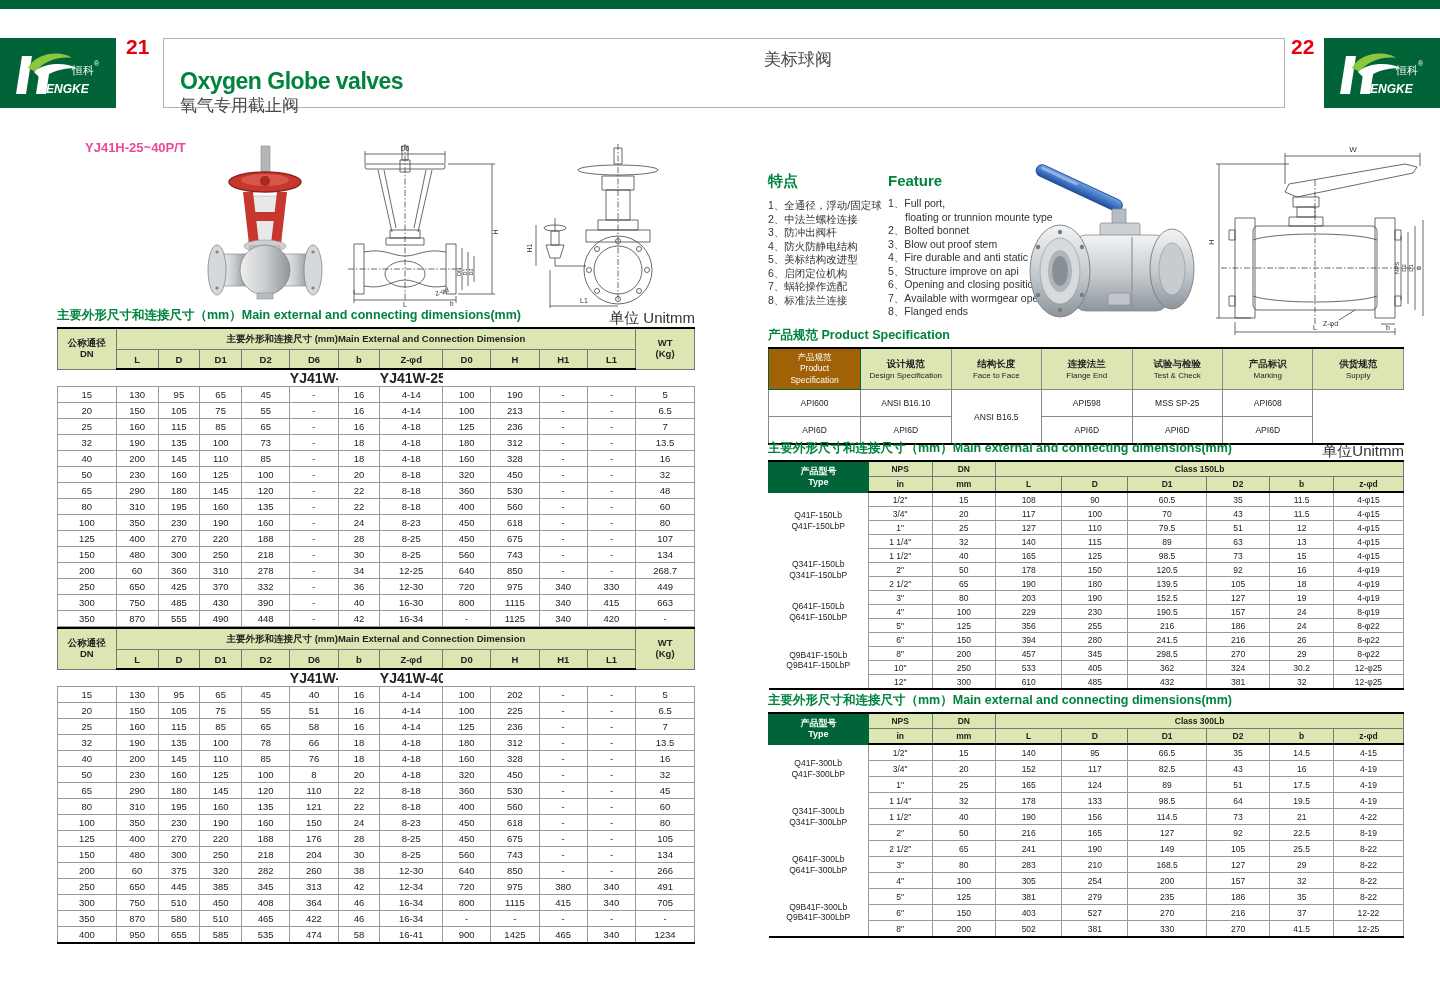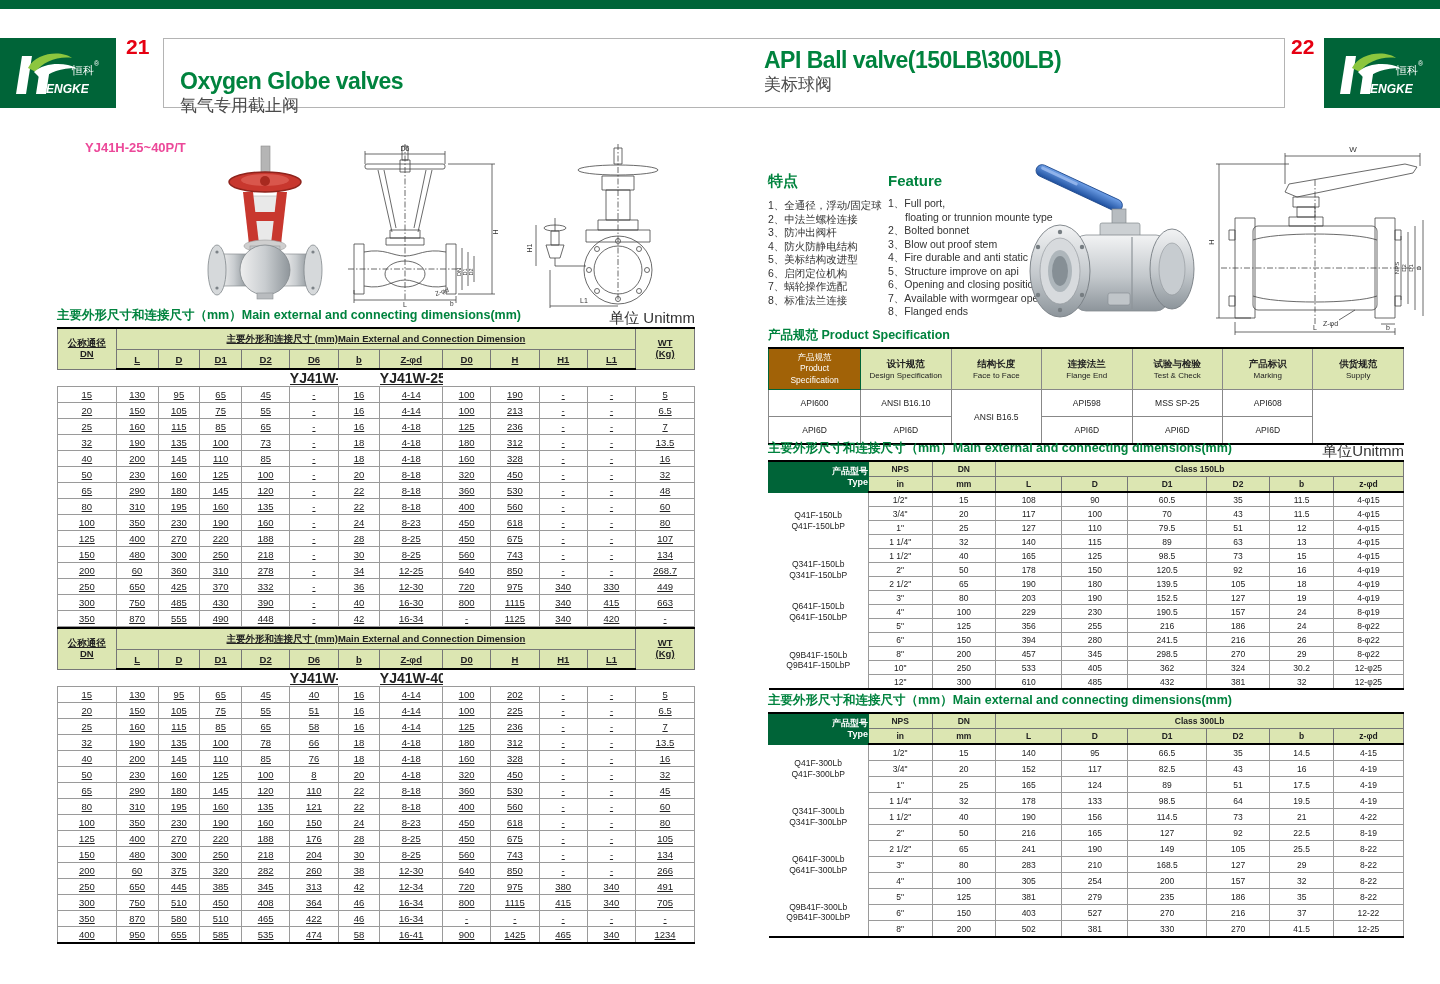--- a/index.html
+++ b/index.html
@@ -13,36 +13,36 @@
   .title-box{left:163px;top:38px;width:1122px;height:70px;border:1px solid #b4b4b4;background:#fff;box-sizing:border-box;}
   .title-group{position:absolute;top:9px;}
   .title-en{font-size:23px;font-weight:bold;color:#00833E;letter-spacing:-0.5px;line-height:1.1;}
   .title-cn{font-size:17px;color:#4a4a4a;margin-top:3px;line-height:1.1;}
   .model-tag{font-size:13px;font-weight:bold;color:#ec4899;}
   .sec-title{font-size:12.5px;font-weight:bold;color:#00833E;}
   .unit-lab{font-size:15px;color:#333;margin-left:9px;}
 
   
   .ltable{width:100%;border-collapse:collapse;table-layout:fixed;font-size:9.5px;color:#222;
-          border-top:2.5px solid #000;border-bottom:2.5px solid #000;text-decoration:underline;}
+          border-top:2.5px solid #000;border-bottom:2.5px solid #000;}
   .ltable th,.ltable td{text-align:center;vertical-align:middle;padding:0;overflow:hidden;white-space:nowrap;}
   .ltable thead th{background:#DCE6B2;border:1px solid #777;font-weight:bold;}
   .ltable .h1 th{height:20px;font-size:9.5px;}
   .ltable .h2 th{height:18px;border-bottom:2.5px solid #000;}
   .ltable .dncell,.ltable .wtcell{font-size:9px;line-height:1.15;}
   .ltable tbody td{border:1px solid #9a9a9a;height:15px;}
   .ltable .model-row td{border:none;border-bottom:1px solid #9a9a9a;height:16px;font-weight:bold;font-size:14px;background:#fff;}
 
   
   .rtable{width:100%;border-collapse:collapse;table-layout:fixed;font-size:8.5px;color:#222;
           border-top:2px solid #000;border-bottom:2.5px solid #000;}
   .rtable th,.rtable td{text-align:center;vertical-align:middle;padding:0;overflow:hidden;white-space:nowrap;}
   .rtable thead th{background:#DCE6B2;border:1px solid #777;font-weight:bold;height:14px;}
   .rtable .h2 th{border-bottom:2px solid #000;}
-  .rtable .typecell{background:#006438;color:#fff;font-size:9px;line-height:1.2;border:1px solid #006438;text-align:right;}
+  .rtable .typecell{background:#006438;color:#fff;font-size:9px;line-height:1.2;border:1px solid #006438;}
   .rtable tbody td{border:1px solid #9a9a9a;}
   .lb150 tbody td{height:13px;}
   .lb300 tbody td{height:15px;}
   .rtable td.type-cell{border:none;border-right:1px solid #9a9a9a;font-size:8.5px;line-height:1.25;background:#fff;}
 
   
   .spec-table{width:100%;border-collapse:collapse;table-layout:fixed;font-size:8.5px;
               border-top:2px solid #000;border-bottom:2.5px solid #000;}
   .spec-table th,.spec-table td{text-align:center;vertical-align:middle;padding:0;border:1px solid #888;}
   .spec-table thead th{background:#DCE6B2;height:40px;font-weight:bold;}
@@ -77,21 +77,20 @@
     </svg>
   </div>
   <div class="abs pagenum" style="left:126px;">21</div>
 
   <div class="abs title-box">
     <div class="title-group" style="left:16px;margin-top:21px;">
       <div class="title-en">Oxygen Globe valves</div>
       <div class="title-cn">氧气专用截止阀</div>
     </div>
     <div class="title-group" style="left:600px;">
-      <div class="title-en">API Ball valve(150LB\300LB)</div>
       <div class="title-cn">美标球阀</div>
     </div>
   </div>
 
   <div class="abs pagenum" style="left:1291px;">22</div>
 
   <div class="abs logo-box" style="left:1324px;">
     <svg width="116" height="70" viewBox="0 0 116 70">
       <rect width="116" height="70" fill="#006438"></rect>
       <polygon points="22,18 32,18 26,56 16,56" fill="#fff"></polygon>

